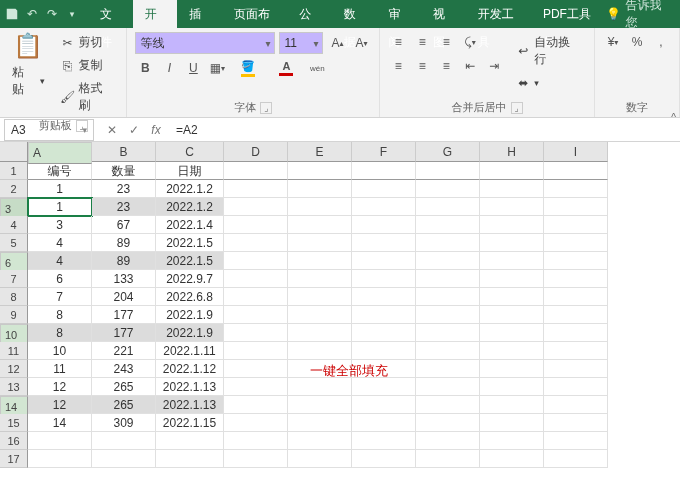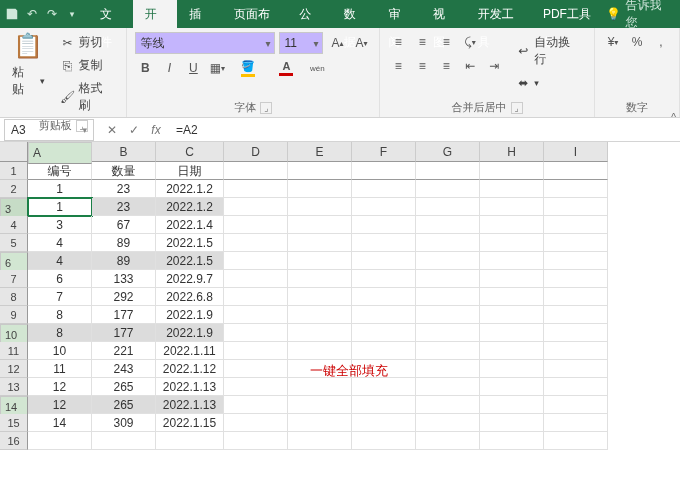--- a/index.html
+++ b/index.html
@@ -306,21 +306,21 @@
         <div class="cell" style="width: 64px;"></div>
         <div class="cell" style="width: 64px;"></div>
         <div class="cell" style="width: 64px;"></div>
         <div class="cell" style="width: 64px;"></div>
         <div class="cell" style="width: 64px;"></div>
         <div class="cell" style="width: 64px;"></div>
       </div>
       <div class="row">
         <div class="rh">8</div>
         <div class="cell d" style="width: 64px;">7</div>
-        <div class="cell d" style="width: 64px;">292</div>
+        <div class="cell d" style="width: 64px;">204</div>
         <div class="cell d" style="width: 68px;">2022.6.8</div>
         <div class="cell" style="width: 64px;"></div>
         <div class="cell" style="width: 64px;"></div>
         <div class="cell" style="width: 64px;"></div>
         <div class="cell" style="width: 64px;"></div>
         <div class="cell" style="width: 64px;"></div>
         <div class="cell" style="width: 64px;"></div>
       </div>
       <div class="row">
         <div class="rh">9</div>
@@ -411,15 +411,27 @@
         <div class="cell d" style="width: 64px;"></div>
         <div class="cell d" style="width: 64px;"></div>
         <div class="cell d" style="width: 68px;"></div>
         <div class="cell" style="width: 64px;"></div>
         <div class="cell" style="width: 64px;"></div>
         <div class="cell" style="width: 64px;"></div>
         <div class="cell" style="width: 64px;"></div>
         <div class="cell" style="width: 64px;"></div>
         <div class="cell" style="width: 64px;"></div>
       </div>
+      <div class="row">
+        <div class="rh">17</div>
+        <div class="cell d" style="width: 64px;"></div>
+        <div class="cell d" style="width: 64px;"></div>
+        <div class="cell d" style="width: 68px;"></div>
+        <div class="cell" style="width: 64px;"></div>
+        <div class="cell" style="width: 64px;"></div>
+        <div class="cell" style="width: 64px;"></div>
+        <div class="cell" style="width: 64px;"></div>
+        <div class="cell" style="width: 64px;"></div>
+        <div class="cell" style="width: 64px;"></div>
+      </div>
     </div>
   <div class="note" style="left:310px;top:220px">一键全部填充</div>
 </div>
 
 </body></html>

